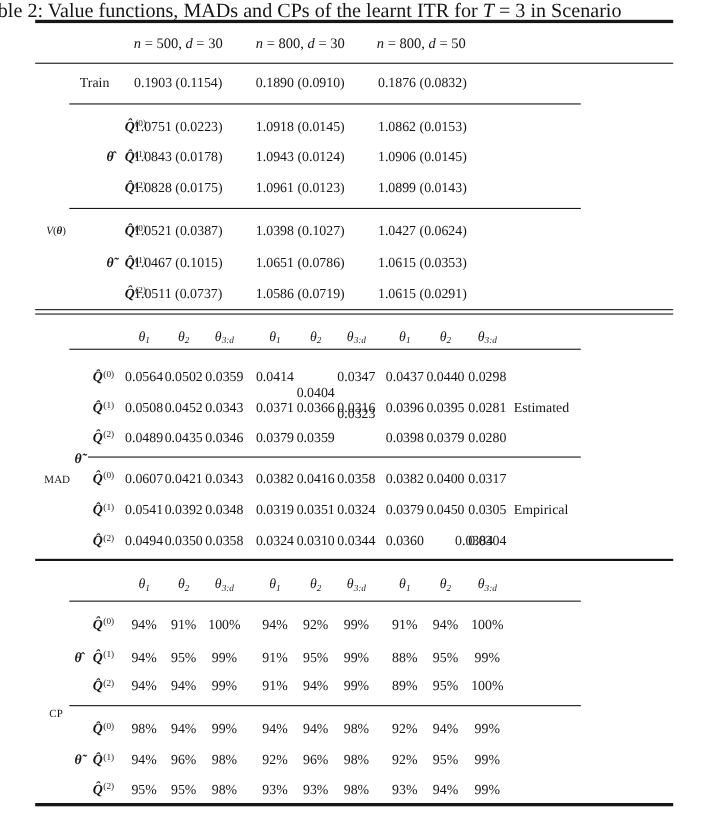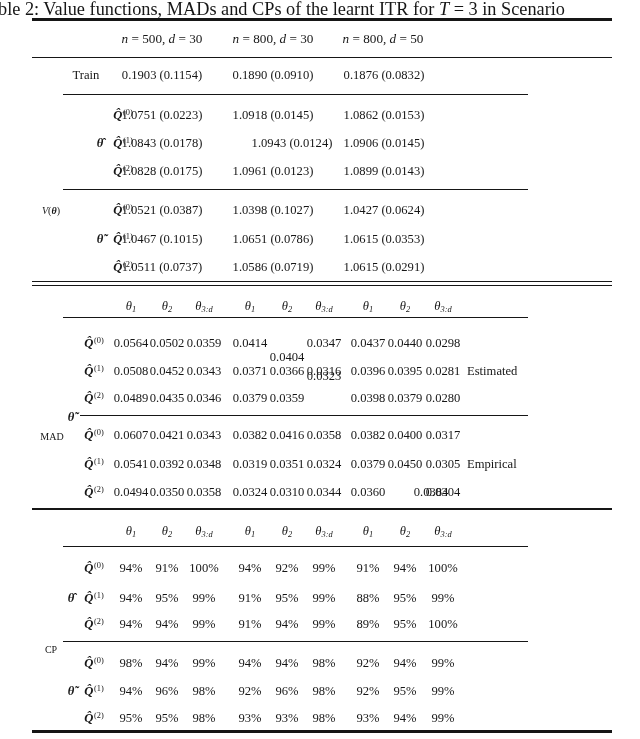--- a/index.html
+++ b/index.html
@@ -42,21 +42,21 @@
     <div class="cell" style="left: 273px; top: 75px;"><span>0.1890 (0.0910)</span></div>
     <div class="cell" style="left: 384px; top: 75px;"><span>0.1876 (0.0832)</span></div>
     <div class="cell seclab" style="left: 51px; top: 211px;"><span class="it">V</span><span>(</span><span class="bi">θ</span><span>)</span></div>
     <div class="cell" style="left: 100px; top: 143px;"><span class="bi">θ̂</span></div>
     <div class="cell" style="left: 123px; top: 115px;"><span class="bi">Q̂</span><span class="sp">(0)</span></div>
     <div class="cell" style="left: 162px; top: 115px;"><span>1.0751 (0.0223)</span></div>
     <div class="cell" style="left: 273px; top: 115px;"><span>1.0918 (0.0145)</span></div>
     <div class="cell" style="left: 384px; top: 115px;"><span>1.0862 (0.0153)</span></div>
     <div class="cell" style="left: 123px; top: 143px;"><span class="bi">Q̂</span><span class="sp">(1)</span></div>
     <div class="cell" style="left: 162px; top: 143px;"><span>1.0843 (0.0178)</span></div>
-    <div class="cell" style="left: 273px; top: 143px; margin-left: 19px;"><span>1.0943 (0.0124)</span></div>
+    <div class="cell" style="left: 273px; top: 143px;"><span>1.0943 (0.0124)</span></div>
     <div class="cell" style="left: 384px; top: 143px;"><span>1.0906 (0.0145)</span></div>
     <div class="cell" style="left: 123px; top: 171px;"><span class="bi">Q̂</span><span class="sp">(2)</span></div>
     <div class="cell" style="left: 162px; top: 171px;"><span>1.0828 (0.0175)</span></div>
     <div class="cell" style="left: 273px; top: 171px;"><span>1.0961 (0.0123)</span></div>
     <div class="cell" style="left: 384px; top: 171px;"><span>1.0899 (0.0143)</span></div>
     <div class="cell" style="left: 100px; top: 239px;"><span class="bi">θ̃</span></div>
     <div class="cell" style="left: 123px; top: 210px;"><span class="bi">Q̂</span><span class="sp">(0)</span></div>
     <div class="cell" style="left: 162px; top: 210px;"><span>1.0521 (0.0387)</span></div>
     <div class="cell" style="left: 273px; top: 210px;"><span>1.0398 (0.1027)</span></div>
     <div class="cell" style="left: 384px; top: 210px;"><span>1.0427 (0.0624)</span></div>

